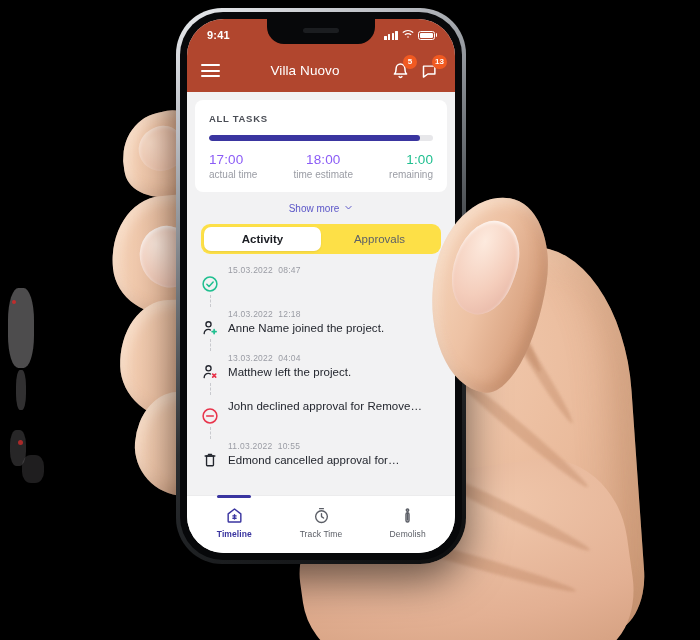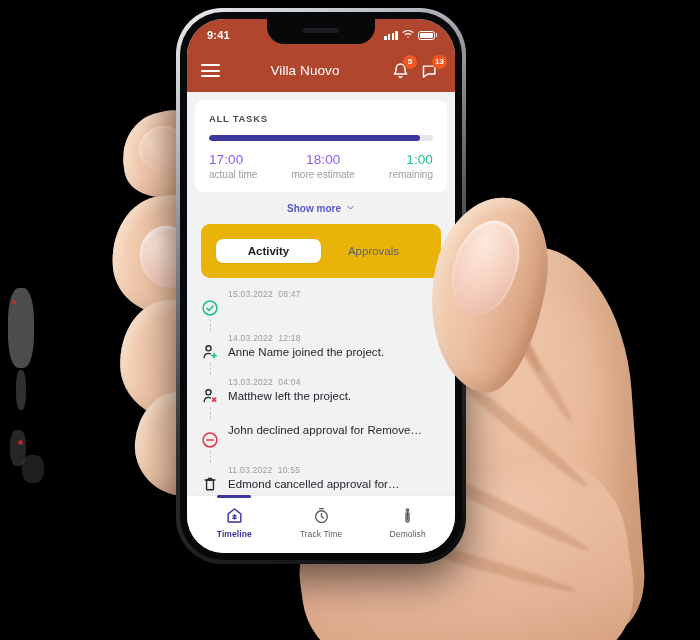--- a/index.html
+++ b/index.html
@@ -160,27 +160,27 @@
   .time-col { display: flex; flex-direction: column; }
   .time-col.mid { align-items: center; }
   .time-col.end { align-items: flex-end; }
   .time-val { font-size: 13.5px; color: #8b5cf6; letter-spacing: .1px; }
   .time-val.green { color: #1FBF8F; }
   .time-lab { font-size: 10px; color: #9a9ca4; margin-top: 2px; }
 
   #showmore {
     flex: none; text-align: right; color: #5B56C8; font-size: 10px;
     padding: 11px 0 10px; cursor: pointer; display: flex;
-    align-items: center; justify-content: center; gap: 5px; font-weight: bold;
+    align-items: center; justify-content: center; gap: 5px;
   }
   #showmore svg { width: 9px; height: 9px; }
 
   
   #segment {
-    margin: 0 14px; background: #eab308; border-radius: 9px; padding: 15px;
+    margin: 0 14px; background: #fde047; border-radius: 9px; padding: 3px;
     display: flex; flex: none;
   }
   .seg-tab {
     flex: 1; text-align: center; font-size: 11.5px; color: #5d6068;
     padding: 6px 0; border-radius: 7px; cursor: pointer;
   }
   .seg-tab.active { background: #fff; color: #1b1d23; font-weight: bold; box-shadow: 0 1px 2px rgba(0,0,0,.08); }
 
   
   #activity { flex: 1; padding: 11px 14px 0; overflow: hidden; }
@@ -308,21 +308,21 @@
             <div id="progress-track">
               <div id="progress-fill" style="width: 94%;"></div>
             </div>
             <div id="time-row">
               <div class="time-col">
                 <span class="time-val">17:00</span>
                 <span class="time-lab">actual time</span>
               </div>
               <div class="time-col mid">
                 <span class="time-val">18:00</span>
-                <span class="time-lab">more estimate</span>
+                <span class="time-lab">time estimate</span>
               </div>
               <div class="time-col end">
                 <span class="time-val green">1:00</span>
                 <span class="time-lab">remaining</span>
               </div>
             </div>
           </div>
 
           <div id="showmore">
             <span>Show more</span>

